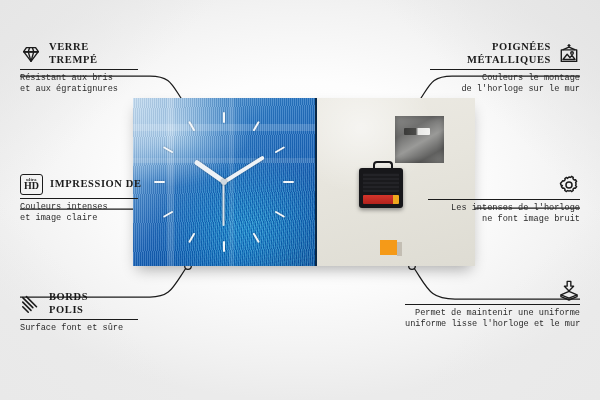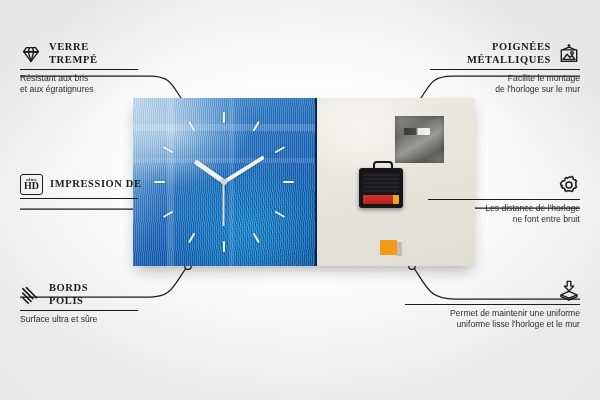--- a/index.html
+++ b/index.html
@@ -85,21 +85,21 @@
   .foam-sh{position:absolute;left:80px;top:144px;width:5px;height:14px;background:rgba(140,130,115,.35);}
 
   
   .callout{position:absolute;}
   .callout .head{display:flex;align-items:center;gap:7px;}
   .callout.right .head{flex-direction:row;justify-content:flex-end;}
   .ttl{font-family:"Liberation Serif", serif;font-weight:700;font-size:10.5px;
     letter-spacing:.6px;color:#1a1a1a;line-height:12.5px;text-transform:uppercase;white-space:nowrap;}
   .callout.right .ttl{text-align:right;}
   .rule{height:1.4px;background:#1b1b1b;margin:3px 0 3px 0;}
-  .desc{font-family:Liberation Sans, sans-serif;font-size:8.6px;color:#2b2b2b;
+  .desc{font-family:Liberation Mono, monospace;font-size:8.6px;color:#2b2b2b;
     line-height:10.4px;white-space:nowrap;}
   .callout.right .desc{text-align:right;}
   .ico{width:22px;height:22px;flex:0 0 22px;display:block;}
   .ico svg{display:block;width:22px;height:22px;}
 
   .hdbox{width:21px;height:19px;border:1.6px solid #1b1b1b;border-radius:3px;
     display:flex;flex-direction:column;align-items:center;justify-content:center;flex:0 0 21px;}
   .hdbox .u{font-size:4.4px;font-weight:700;letter-spacing:.2px;line-height:4.6px;color:#1b1b1b;}
   .hdbox .h{font-size:10px;font-weight:700;line-height:8.8px;color:#1b1b1b;text-align:right;}
 
@@ -203,40 +203,44 @@
     <div class="head">
       <span class="hdbox">
         <span class="u">ultra</span>
         <span class="h">HD</span>
       </span>
       <span class="ttl">
         <span>IMPRESSION DE</span><br>
       </span>
     </div>
     <div class="rule"></div>
-  </div>
-
-  <div class="callout left" style="left:20px;top:282px;width:118px;">
+    <div class="desc">
+      <span>Couleurs intenses</span><br>
+      <span>et image claire</span>
+    </div>
+  </div>
+
+  <div class="callout left" style="left:20px;top:291px;width:118px;">
     <div class="head">
       <span class="ico">
         <svg viewBox="0 0 24 24" fill="none" stroke="#1b1b1b" stroke-width="1.7" stroke-linecap="round">
           <path d="M3 5 L14 16"></path>
             <path d="M3 10 L12 19"></path>
             <path d="M3 15 L9 21"></path>
             <path d="M7 4 L18 15"></path>
         </svg>
       </span>
       <span class="ttl">
         <span>BORDS</span><br>
         <span>POLIS</span>
       </span>
     </div>
     <div class="rule"></div>
     <div class="desc">
-      <span>Surface ultra et sûre</span>
+      <span>Surface font et sûre</span>
     </div>
   </div>
 
   <div class="callout right" style="right:20px;top:41px;width:150px;">
     <div class="head">
       <span class="ttl">
         <span>POIGNÉES</span><br>
         <span>MÉTALLIQUES</span>
       </span>
       <span class="ico">
@@ -245,38 +249,38 @@
             <path d="M10.6 3.4 L12 1.8 L13.4 3.4"></path>
           <path d="M12 4.4 L5 7.5M12 4.4 L19 7.5"></path>
           <rect x="3.6" y="7.5" width="16.8" height="12.6"></rect>
           <path d="M5.4 18 L10 12.3 L13 16 L15.2 13.5 L18.6 18 Z"></path>
           <circle cx="15.3" cy="11" r="1.4"></circle>
         </svg>
       </span>
     </div>
     <div class="rule"></div>
     <div class="desc">
-      <span>Facilite le montage</span><br>
+      <span>Couleurs le montage</span><br>
       <span>de l'horloge sur le mur</span>
     </div>
   </div>
 
   <div class="callout right" style="right:20px;top:174px;width:152px;">
     <div class="head">
       <span class="ico">
         <svg viewBox="0 0 24 24" fill="none" stroke="#1b1b1b" stroke-width="1.6" stroke-linejoin="round">
           <path d="M12 3.2l1.9.5.9-1.1 1.8 1.2-.3 1.4 1.4 1.4 1.4-.3 1.2 1.8-1.1.9.5 1.9-.5 1.9 1.1.9-1.2 1.8-1.4-.3-1.4 1.4.3 1.4-1.8 1.2-.9-1.1-1.9.5-1.9-.5-.9 1.1-1.8-1.2.3-1.4-1.4-1.4-1.4.3-1.2-1.8 1.1-.9L3.2 12l-.5-1.9 1.1-.9L5 7.4l1.4.3L7.8 6.3 7.5 4.9l1.8-1.2.9 1.1z"></path>
           <circle cx="12" cy="12" r="3.3"></circle>
         </svg>
       </span>
     </div>
     <div class="rule"></div>
     <div class="desc">
-      <span>Les distance de l'horloge</span><br>
-      <span>ne font entre bruit</span>
+      <span>Les intenses de l'horloge</span><br>
+      <span>ne font image bruit</span>
     </div>
   </div>
 
   <div class="callout right" style="right:20px;top:279px;width:175px;">
     <div class="head">
       <span class="ico">
         <svg viewBox="0 0 24 24" fill="none" stroke="#1b1b1b" stroke-width="1.5" stroke-linejoin="round">
           <path d="M10 2.6h4v5.2h3L12 13 7 7.8h3z"></path>
           <path d="M12 13.6 3.2 17.2 12 20.8l8.8-3.6z"></path>
           <path d="M3.2 17.2v2.1L12 22.9l8.8-3.6v-2.1"></path>

